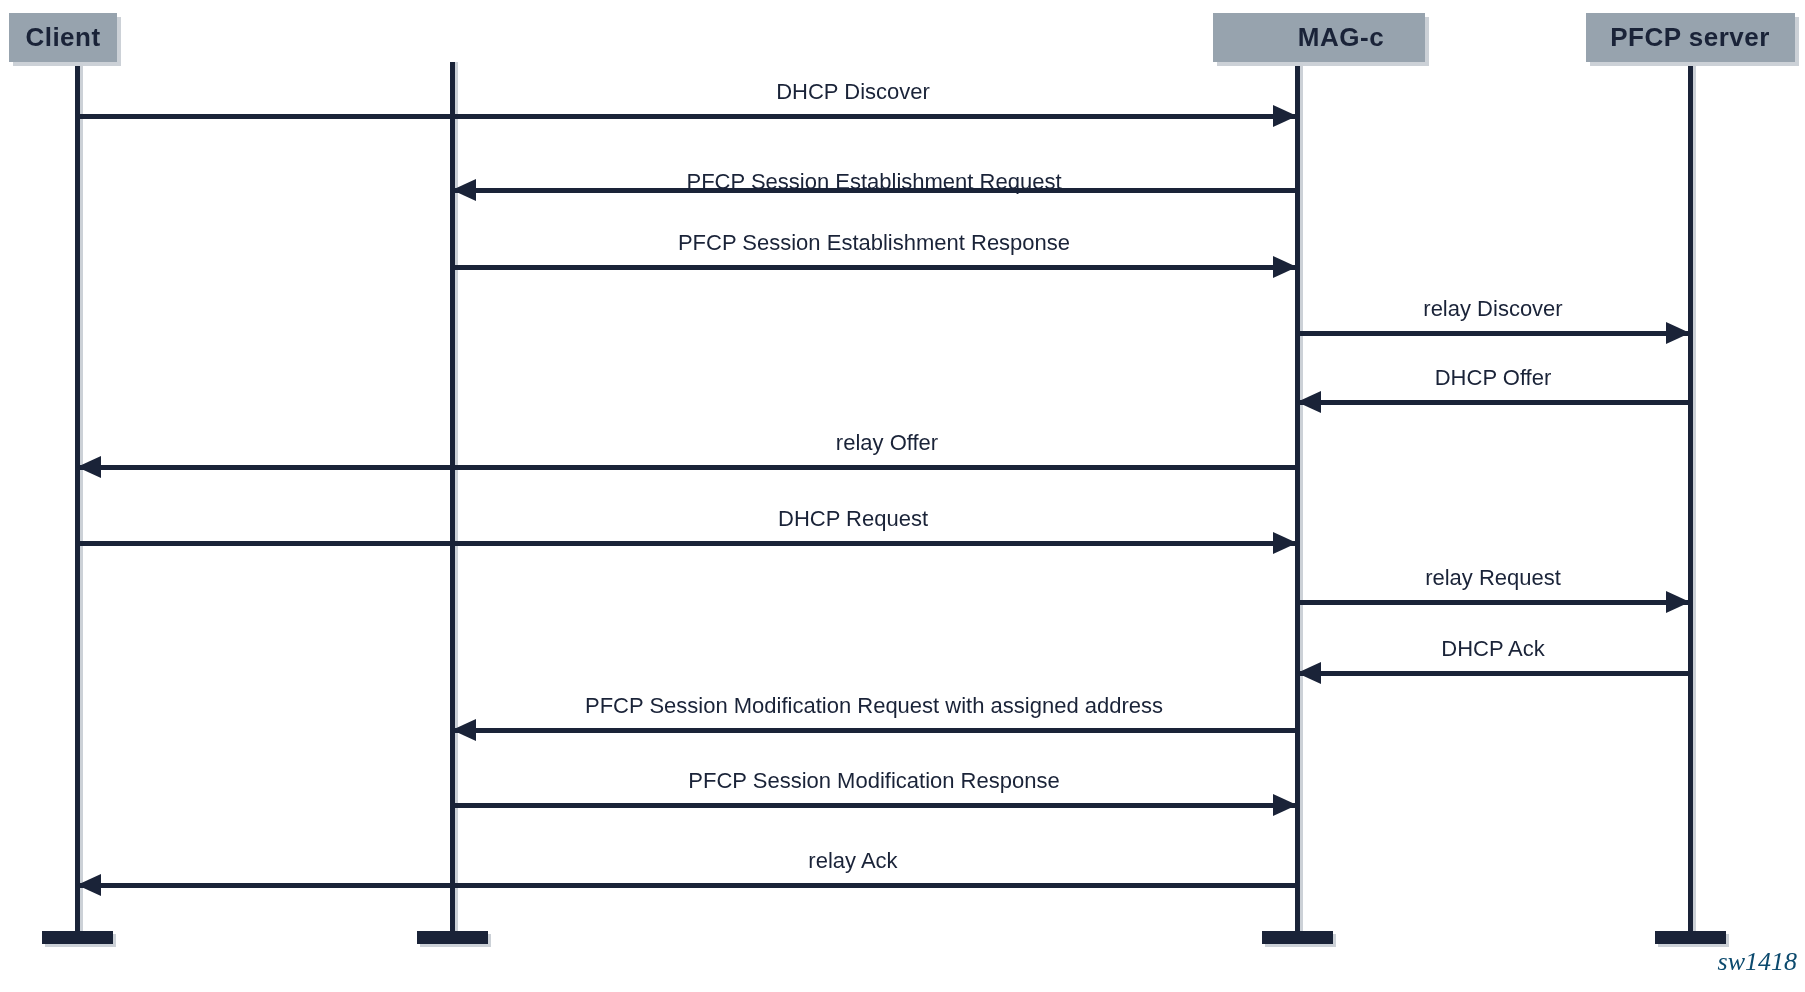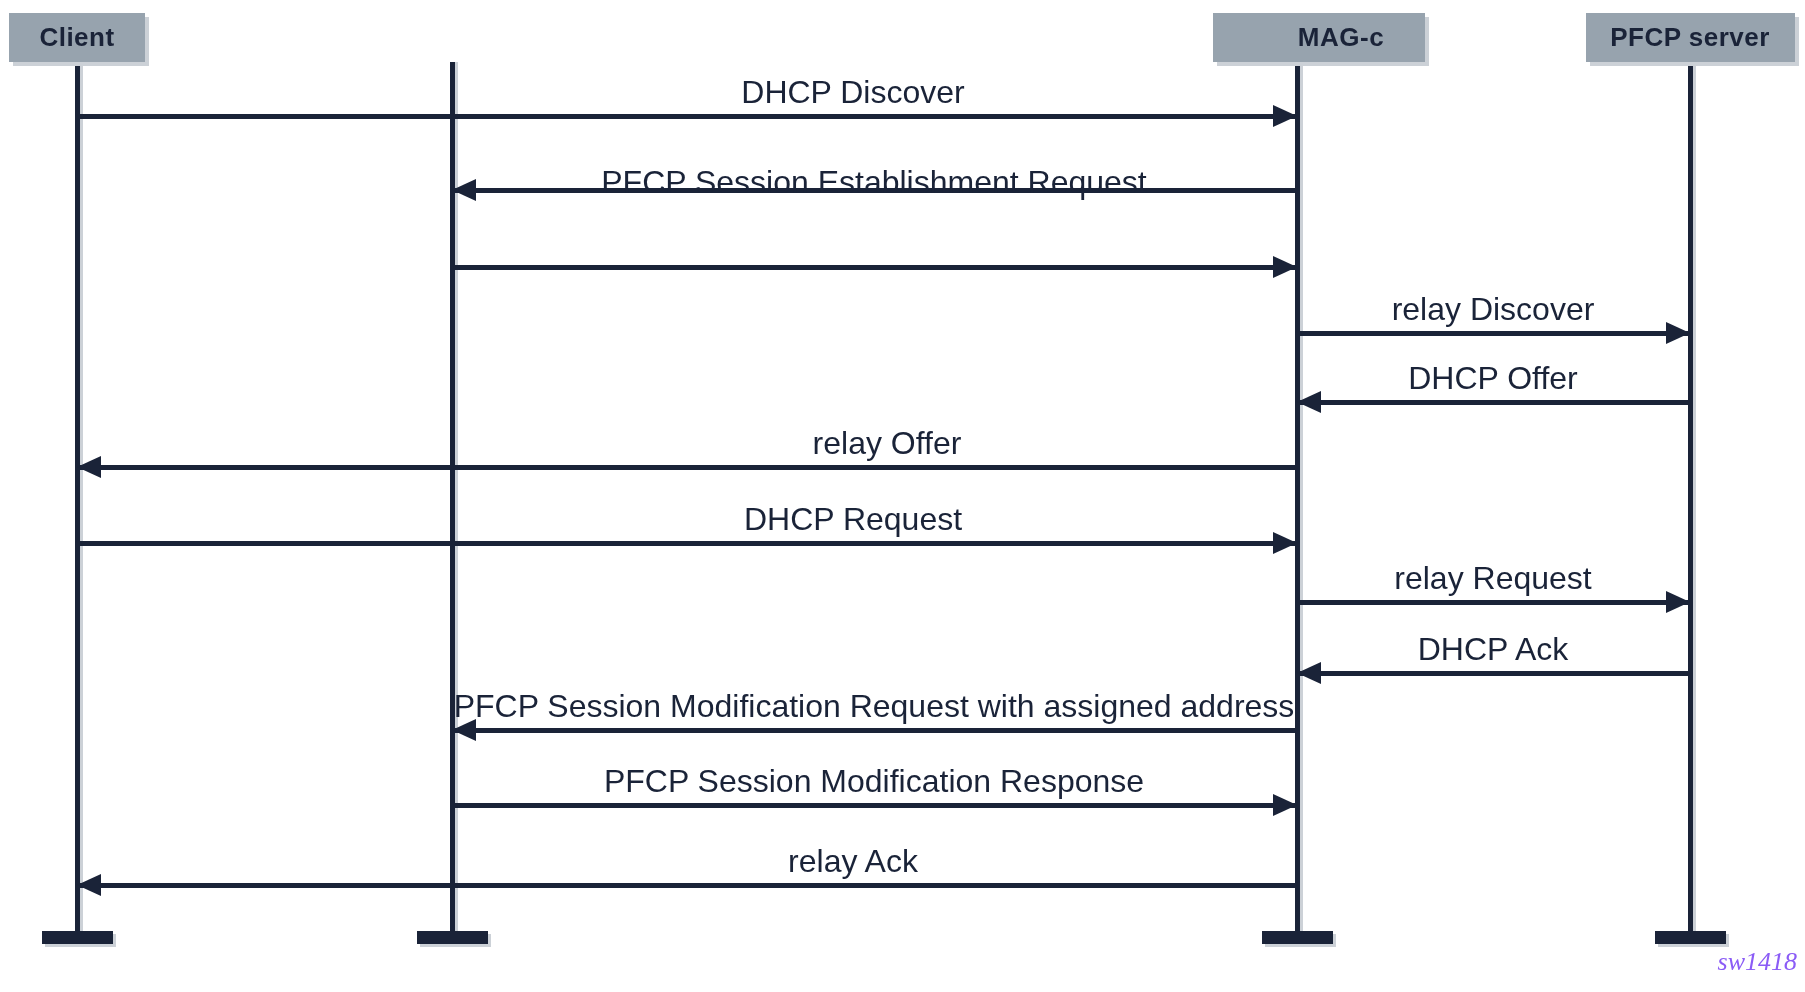--- a/index.html
+++ b/index.html
@@ -39,50 +39,50 @@
     position:absolute;
     height:5px;
     background:var(--ink);
     z-index:4;
   }
   .msg-label{
     position:absolute;
     transform:translateX(-50%);
     white-space:nowrap;
     color:var(--ink);
-    font-size:32px;
+    font-size:22px;
     line-height:34px;
     height:34px;
     z-index:5;
   }
   .arrowhead{
     position:absolute;
     width:0;height:0;
     border-top:11px solid transparent;
     border-bottom:11px solid transparent;
     z-index:5;
   }
   .arrowhead.right{border-left:24px solid var(--ink);}
   .arrowhead.left{border-right:24px solid var(--ink);}
   .watermark{
     position:absolute;
     right:8px;top:947px;
     font-family:"Liberation Serif",serif;
     font-style:italic;
     font-size:26px;
-    color:#8b5cf6;
+    color:#0c4a6e;
     z-index:6;
   }
 </style>
 </head>
 <body>
 
 <div id="stage" style="--ink: #1a2338; --box-fill: #97a3ae; --shadow: #ccd1d7;">
   <div class="watermark">sw1418</div>
-<div class="actor-box" style="left: 9px; width: 136px;">
+<div class="actor-box" style="left: 9px; width: 108px;">
       <div class="">Client</div>
     </div>
     <div class="lifeline" style="left: 74.5px; top: 62px; height: 875px;"></div>
     <div class="endbar" style="left: 41.5px; top: 930.5px;"></div>
     <div class="lifeline" style="left: 449.5px; top: 62px; height: 875px;"></div>
     <div class="endbar" style="left: 416.5px; top: 930.5px;"></div>
     <div class="actor-box" style="left: 1213px; width: 168px; padding-left: 44px;">
       <div class="">MAG-c</div>
     </div>
     <div class="lifeline" style="left: 1294.5px; top: 62px; height: 875px;"></div>
@@ -93,20 +93,21 @@
     <div class="lifeline" style="left: 1687.5px; top: 62px; height: 875px;"></div>
     <div class="endbar" style="left: 1654.5px; top: 930.5px;"></div>
     <div class="msg-line" style="left: 77px; top: 113.5px; width: 1220px;"></div>
     <div class="arrowhead right" style="top: 105px; left: 1273px;"></div>
     <div class="msg-label" style="left: 853px; top: 75px;">DHCP Discover</div>
     <div class="msg-line" style="left: 452px; top: 187.5px; width: 845px;"></div>
     <div class="arrowhead left" style="top: 179px; left: 452px;"></div>
     <div class="msg-label" style="left: 874px; top: 149px; margin-top: 16px;">PFCP Session Establishment Request</div>
     <div class="msg-line" style="left: 452px; top: 264.5px; width: 845px;"></div>
     <div class="arrowhead right" style="top: 256px; left: 1273px;"></div>
+    <div class="msg-label" style="left: 874px; top: 226px;">PFCP Session Establishment Response</div>
     <div class="msg-line" style="left: 1297px; top: 330.5px; width: 393px;"></div>
     <div class="arrowhead right" style="top: 322px; left: 1666px;"></div>
     <div class="msg-label" style="left: 1493px; top: 292px;">relay Discover</div>
     <div class="msg-line" style="left: 1297px; top: 399.5px; width: 393px;"></div>
     <div class="arrowhead left" style="top: 391px; left: 1297px;"></div>
     <div class="msg-label" style="left: 1493px; top: 361px;">DHCP Offer</div>
     <div class="msg-line" style="left: 77px; top: 464.5px; width: 1220px;"></div>
     <div class="arrowhead left" style="top: 456px; left: 77px;"></div>
     <div class="msg-label" style="left: 853px; top: 426px; margin-left: 34px;">relay Offer</div>
     <div class="msg-line" style="left: 77px; top: 540.5px; width: 1220px;"></div>

